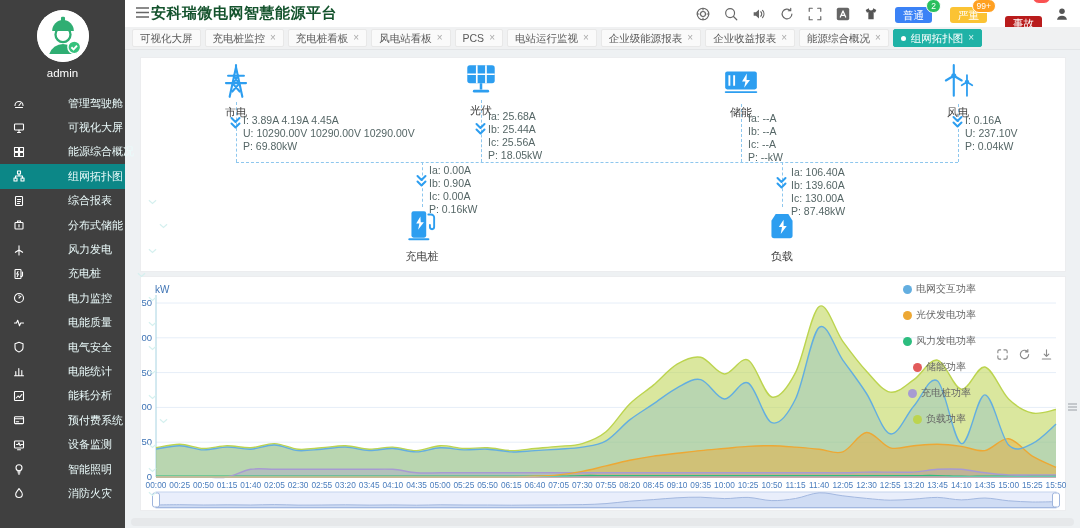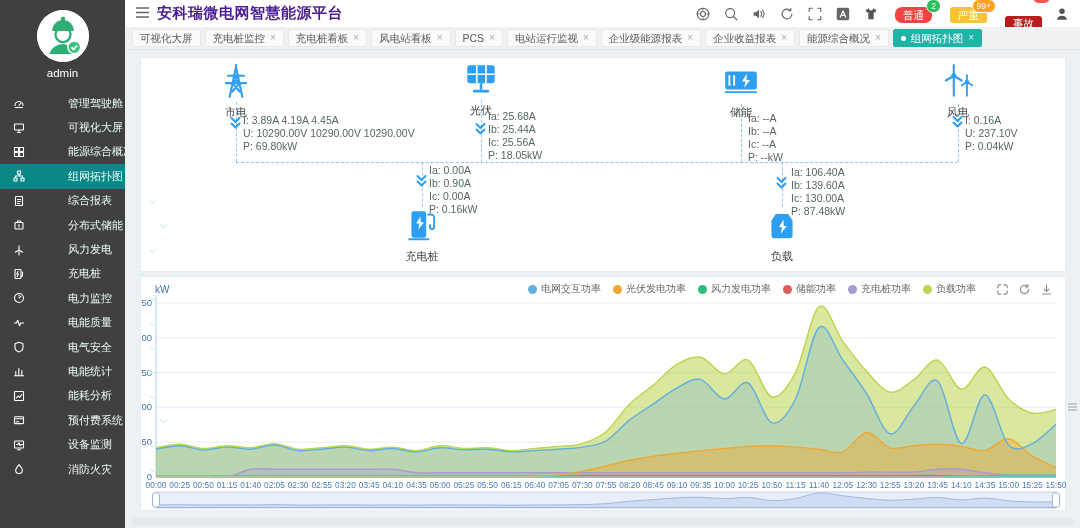--- a/index.html
+++ b/index.html
@@ -17,21 +17,21 @@
   .mi-icon { width:12px; height:12px; margin-right:7px; flex:0 0 12px; }
   .mi-icon svg { width:12px; height:12px; stroke:#fff; fill:none; stroke-width:1.1; stroke-linecap:round; stroke-linejoin:round; }
   .mi-label { flex:1; }
   .mi-chev { margin-right:10px; }
   .mi-chev svg { width:9px; height:6px; stroke:#d5f0ef; fill:none; stroke-width:1.3; }
 
   
   .header { position:absolute; left:125px; top:0; width:955px; height:27px; background:#fff; display:flex; align-items:center; z-index:4; }
   .hamburger { margin-left:10px; }
   .hamburger svg { width:15px; height:13px; stroke:#666; stroke-width:1.6; }
-  .app-title { font-size:15px; font-weight:bold; color:#4c1d95; margin-left:7px; letter-spacing:.5px; }
+  .app-title { font-size:15px; font-weight:bold; color:#14532d; margin-left:1px; letter-spacing:.5px; }
   .header-right { margin-left:auto; display:flex; align-items:center; gap:12px; padding-right:10px; }
   .h-icon svg { width:16px; height:16px; stroke:#666; fill:none; stroke-width:1.3; stroke-linecap:round; stroke-linejoin:round; display:block; }
   .badge-wrap { position:relative; margin-left:4px; }
   .badge { display:inline-block; color:#fff; font-size:10.5px; padding:2.5px 8px; border-radius:3px; line-height:1; }
   .badge-count { position:absolute; top:-6px; right:-9px; font-size:8.5px; color:#fff; border-radius:8px; padding:1px 4px; line-height:1.2; border:1px solid #fff; }
 
   
   .tabbar { position:absolute; left:125px; top:27px; width:955px; height:23px; background:#f0f1f2; border-bottom:1px solid #e3e5e7; display:flex; align-items:center; padding-left:7px; gap:4px; z-index:4; }
   .tab { display:flex; align-items:center; background:#fafafa; border:1px solid #e8e8e8; border-radius:2px; padding:2px 7px; font-size:10.5px; color:#595959; cursor:pointer; line-height:1.2; }
   .tab.active { background:#1fb2a6; border-color:#1fb2a6; color:#fff; }
@@ -212,20 +212,30 @@
           <span class="mi-chev"><svg viewBox="0 0 10 6">
               <path d="M1 1l4 3.5L9 1"></path>
             </svg></span>
         </div>
         <div class="menu-item">
           <span class="mi-icon"><svg viewBox="0 0 12 12">
               <rect x="1.5" y="2" width="9" height="7" rx="0.8"></rect>
               <path d="M3.5 5.5h1.5l1-1.8 1.2 3 1-1.2h1.3M4.5 10.8h3"></path>
             </svg></span>
           <span class="mi-label">设备监测</span>
+          <span class="mi-chev"><svg viewBox="0 0 10 6">
+              <path d="M1 1l4 3.5L9 1"></path>
+            </svg></span>
+        </div>
+        <div class="menu-item">
+          <span class="mi-icon"><svg viewBox="0 0 12 12">
+              <circle cx="6" cy="4.8" r="3"></circle>
+              <path d="M4.8 8.2h2.4M5 9.7h2M5.5 11h1"></path>
+            </svg></span>
+          <span class="mi-label">智能照明</span>
           <span class="mi-chev"><svg viewBox="0 0 10 6">
               <path d="M1 1l4 3.5L9 1"></path>
             </svg></span>
         </div>
         <div class="menu-item">
           <span class="mi-icon"><svg viewBox="0 0 12 12">
               <path d="M6 1.5C7.3 3.4 9.3 4.8 9.3 7.2a3.3 3.3 0 0 1-6.6 0C2.7 5 4.7 4 6 1.5Z"></path>
             </svg></span>
           <span class="mi-label">消防火灾</span>
           <span class="mi-chev"><svg viewBox="0 0 10 6">
@@ -279,21 +289,21 @@
               <path d="M6 12.5 9 5.5l3 7M7 10.5h4" stroke="#fff" stroke-width="1.4"></path>
             </svg>
           </span>
           <span class="h-icon">
             <svg viewBox="0 0 18 18">
               <path d="M6.5 2.5 3 4.5l1.5 3L6 6.8V15h6V6.8l1.5.7L15 4.5l-3.5-2a2.5 2.5 0 0 1-5 0Z" fill="#555" stroke="none"></path>
             </svg>
           </span>
         </span>
       <span style="display:flex;gap:14px;align-items:center;">
-          <span class="badge-wrap"><span class="badge" style="background: #ef4444; border-radius: 7px;">普通</span><span class="badge-count" style="background: rgb(42, 191, 94);">2</span></span>
+          <span class="badge-wrap"><span class="badge" style="background: #3b82f6;">普通</span><span class="badge-count" style="background: rgb(42, 191, 94);">2</span></span>
           <span class="badge-wrap"><span class="badge" style="background: rgb(251, 195, 52);">严重</span><span class="badge-count" style="background: rgb(255, 160, 33);">99+</span></span>
           <span class="badge-wrap"><span class="badge" style="background: #b91c1c; margin-top: 20px;">事故</span><span class="badge-count" style="background: rgb(250, 81, 81);">14</span></span>
         </span>
       <span class="h-icon">
         <svg viewBox="0 0 18 18">
             <circle cx="9" cy="5.8" r="3.1" fill="#555" stroke="none"></circle>
             <path d="M3.4 15.6a5.7 5.7 0 0 1 11.2 0Z" fill="#555" stroke="none"></path>
           </svg>
       </span>
     </div>
@@ -535,21 +545,21 @@
         <text x="867.6315789473684" y="211" text-anchor="middle" font-size="8.3" fill="#4a7dbd">15:00</text>
         <text x="891.3157894736842" y="211" text-anchor="middle" font-size="8.3" fill="#4a7dbd">15:25</text>
         <text x="915" y="211" text-anchor="middle" font-size="8.3" fill="#4a7dbd">15:50</text>
         <rect x="15" y="215" width="900" height="16" fill="#e9eefb" stroke="#c6d3ee" stroke-width="1"></rect>
         <path d="M15,227.98C18.9,227.9,30.8,227.7,38.7,227.7C46.6,227.7,54.5,228.0,62.4,228.0C70.3,228.1,78.2,227.8,86.1,227.8C93.9,227.8,101.8,228.0,109.7,228.0C117.6,227.9,125.5,227.6,133.4,227.6C141.3,227.6,149.2,228.0,157.1,228.1C165.0,228.2,172.9,228.0,180.8,228.0C188.7,227.9,196.6,227.8,204.5,227.8C212.4,227.8,220.3,228.1,228.2,228.1C236.1,228.1,243.9,227.9,251.8,227.9C259.7,227.9,267.6,228.2,275.5,228.2C283.4,228.2,291.3,227.8,299.2,227.8C307.1,227.8,315.0,228.0,322.9,228.0C330.8,228.1,338.7,227.9,346.6,228.0C354.5,228.0,362.4,228.2,370.3,228.2C378.2,228.2,386.1,228.1,393.9,228.0C401.8,228.0,409.7,227.9,417.6,227.9C425.5,227.8,433.4,227.8,441.3,227.6C449.2,227.4,457.1,227.2,465.0,226.6C472.9,226.0,480.8,224.9,488.7,224.2C496.6,223.5,504.5,223.2,512.4,222.6C520.3,222.0,528.2,221.2,536.1,220.8C543.9,220.4,551.8,220.0,559.7,220.2C567.6,220.3,575.5,221.6,583.4,221.6C591.3,221.7,599.2,220.1,607.1,220.4C615.0,220.8,622.9,223.4,630.8,223.6C638.7,223.8,646.6,222.8,654.5,221.5C662.4,220.2,670.3,216.3,678.2,215.8C686.1,215.4,693.9,217.9,701.8,218.8C709.7,219.7,717.6,220.7,725.5,221.4C733.4,222.1,741.3,223.1,749.2,223.2C757.1,223.3,765.0,222.6,772.9,222.1C780.8,221.6,788.7,220.3,796.6,220.4C804.5,220.6,812.4,222.8,820.3,222.9C828.2,223.0,836.1,220.9,843.9,221.0C851.8,221.2,859.7,223.1,867.6,223.8C875.5,224.4,883.4,224.8,891.3,225.0C899.2,225.1,911.1,224.7,915.0,224.7L915,230.5L15,230.5Z" fill="#cfdcf4" stroke="#a3b8e0" stroke-width="1"></path>
         <rect x="11.5" y="216" width="7" height="14" rx="2" fill="#fff" stroke="#9fb5dd"></rect>
         <rect x="911.5" y="216" width="7" height="14" rx="2" fill="#fff" stroke="#9fb5dd"></rect>
       </svg>
     <span class="kw-label">kW</span>
     <div class="legend">
-      <span style="display:flex;gap:12px;align-items:center;">
+      <span style="display:flex;gap:12px;align-items:center;flex-direction:column;">
           <span class="legend-item">
             <span class="legend-dot" style="background: rgb(99, 174, 224);"></span>
             <span>电网交互功率</span>
           </span>
           <span class="legend-item">
             <span class="legend-dot" style="background: rgb(237, 168, 52);"></span>
             <span>光伏发电功率</span>
           </span>
           <span class="legend-item">
             <span class="legend-dot" style="background: rgb(45, 189, 127);"></span>

